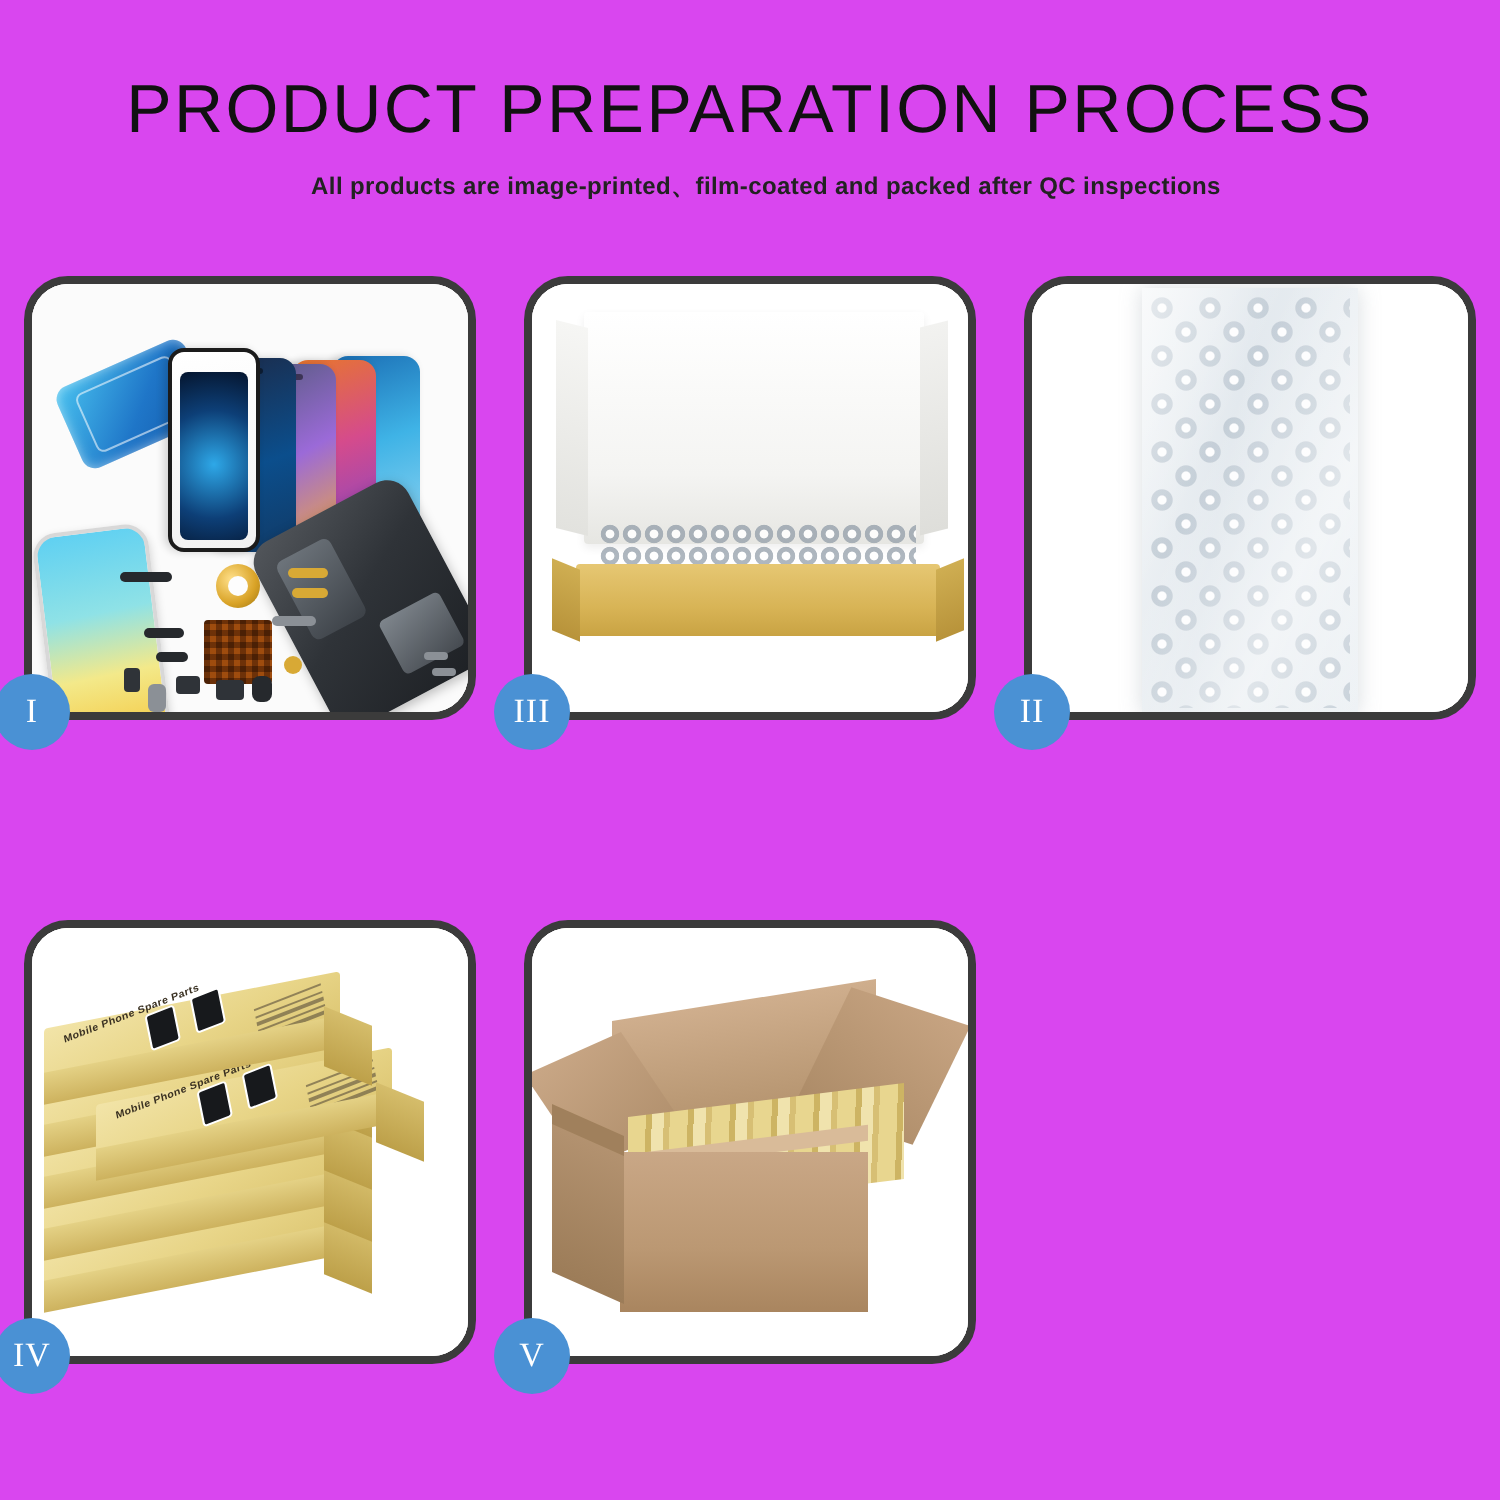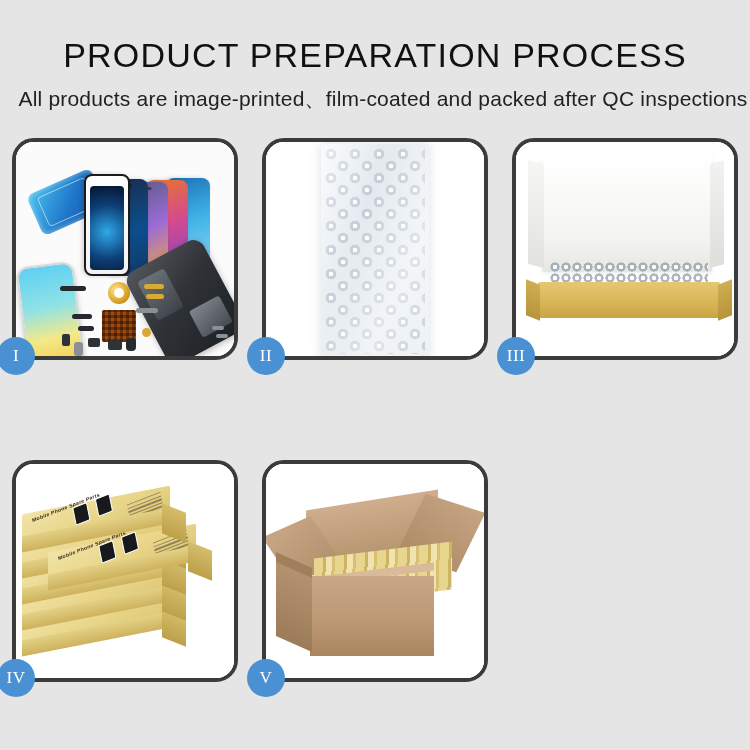--- a/index.html
+++ b/index.html
@@ -2,37 +2,37 @@
 <html><head>
 <meta charset="utf-8">
 <style>
   * { box-sizing: border-box; margin: 0; padding: 0; }
   html, body {
     width: 750px; height: 750px;
     background: #ffffff;
     font-family: "Liberation Sans", sans-serif;
     overflow: hidden;
   }
-  .page { position: relative; width: 750px; height: 750px; background: #e5e5e5; }
+  .page { position: relative; width: 750px; height: 750px; background: #d946ef; }
 
   
   .header { position: absolute; top: 0; left: 0; width: 750px; text-align: center; }
   .title {
     margin-top: 36px;
     font-size: 34px;
     font-weight: 400;
     letter-spacing: 1.2px;
     color: #111111;
     font-family: "Liberation Sans", sans-serif;
     white-space: nowrap;
   }
   .subtitle {
     margin-top: 10px;
-    font-size: 21px;
-    font-weight: 400;
+    font-size: 12px;
+    font-weight: 700;
     color: #222222;
     letter-spacing: 0.2px;
     white-space: nowrap;
     margin-left: 16px;
   }
 
   
   .grid {
     position: absolute;
     left: 12px; top: 138px;
@@ -371,42 +371,42 @@
           <div class="part grey" style="left:200px; top:192px; width:12px; height:4px; border-radius:2px;"></div>
         </div>
       </div>
       <div class="badge">
         <span>I</span>
       </div>
     </div>
 
     <div class="card">
       <div class="card-inner">
+        <div class="scene p3">
+          <div class="lid"></div>
+          <div class="foam"></div>
+          <div class="tray"></div>
+        </div>
+      </div>
+      <div class="badge">
+        <span>III</span>
+      </div>
+    </div>
+
+    <div class="card">
+      <div class="card-inner">
         <div class="scene p2">
           <div class="wrap">
             <div class="bubbles"></div>
             <div class="sheen"></div>
           </div>
         </div>
       </div>
       <div class="badge">
         <span>II</span>
-      </div>
-    </div>
-
-    <div class="card">
-      <div class="card-inner">
-        <div class="scene p3">
-          <div class="lid"></div>
-          <div class="foam"></div>
-          <div class="tray"></div>
-        </div>
-      </div>
-      <div class="badge">
-        <span>III</span>
       </div>
     </div>
 
     <div class="card">
       <div class="card-inner">
         <div class="scene p4">
           <div class="stack">
 
             <div class="rbox" style="left:0px; top:122px;">
               <div class="top"></div>

